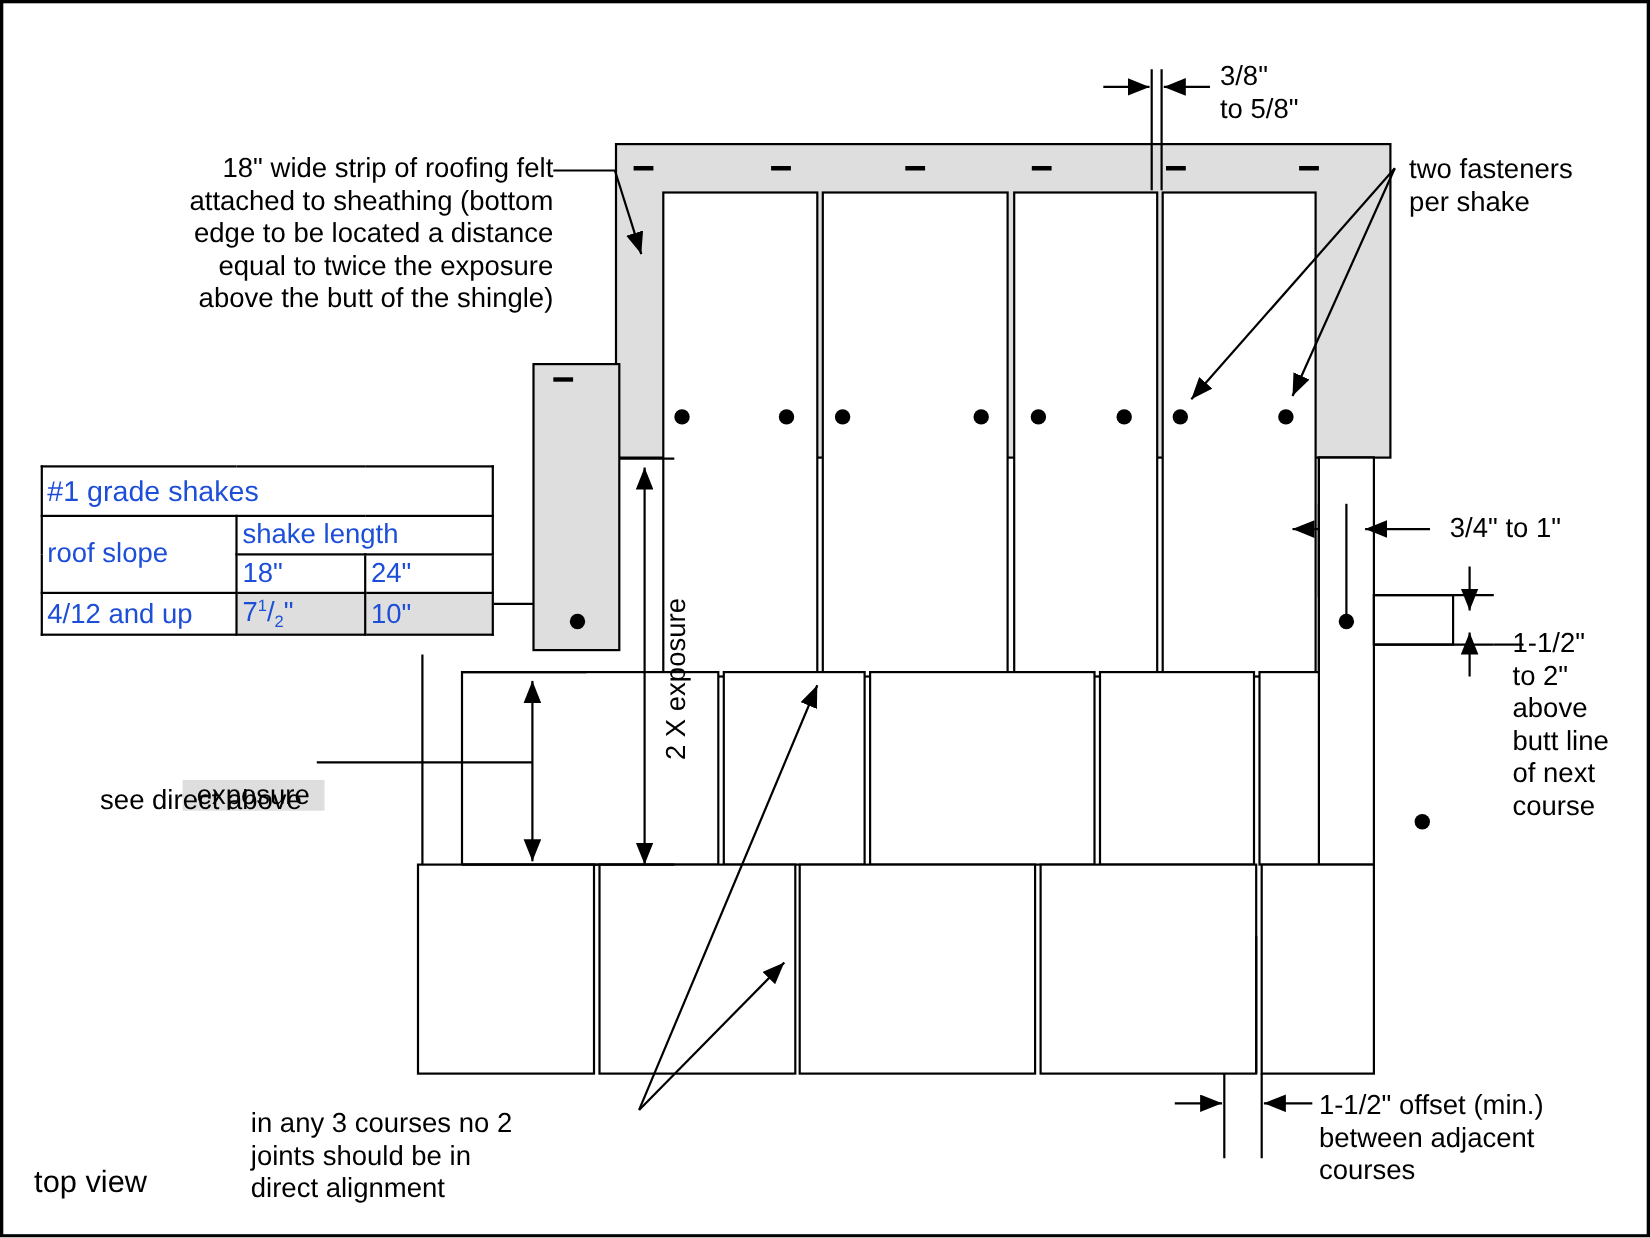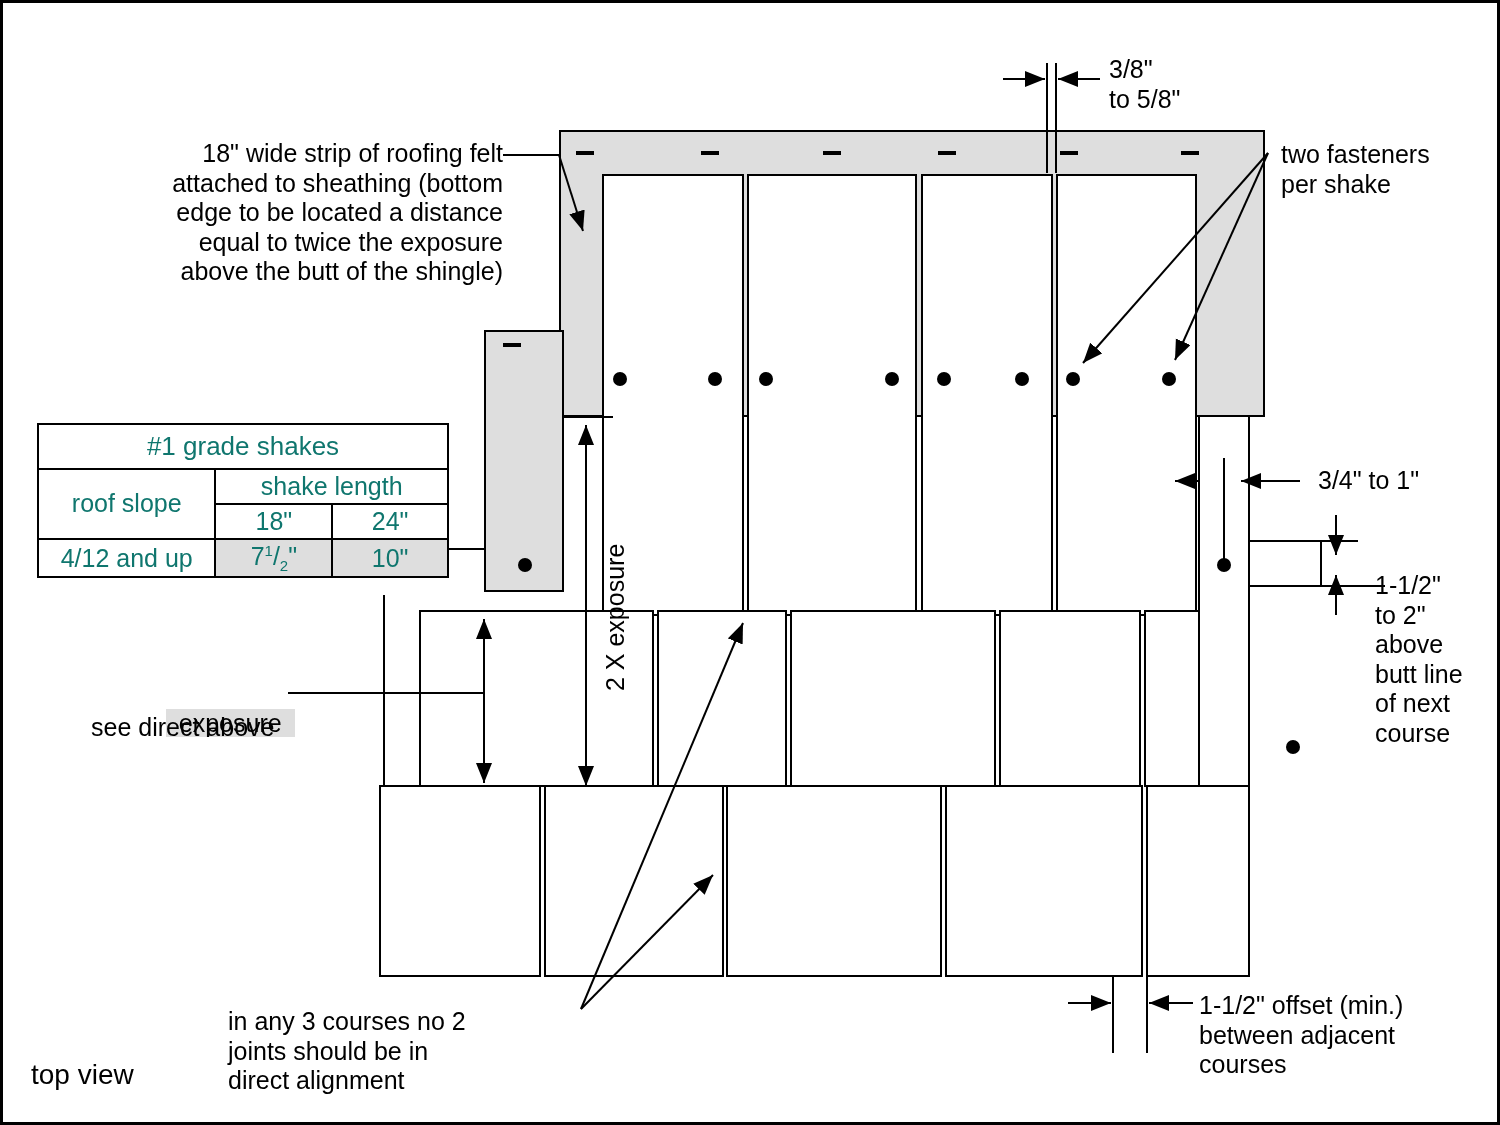--- a/index.html
+++ b/index.html
@@ -50,24 +50,23 @@
     position: absolute;
     left: 34px;
     top: 420px;
     width: 412px;
     border-collapse: collapse;
     background: #ffffff;
     font-family: "Liberation Sans", sans-serif;
   }
   #grade-table td {
     border: 2px solid #000000;
-    text-align: center;
     font-size: 25px;
     padding: 2px 4px;
-    color: #0f766e;
+    color: #1d4ed8;
   }
   #grade-table td.head {
     font-size: 26px;
     padding: 6px 4px;
   }
   #grade-table td.shaded {
     background: #dedede;
   }
   .sup { font-size: 15px; vertical-align: super; }
   .sub { font-size: 15px; vertical-align: sub; }

